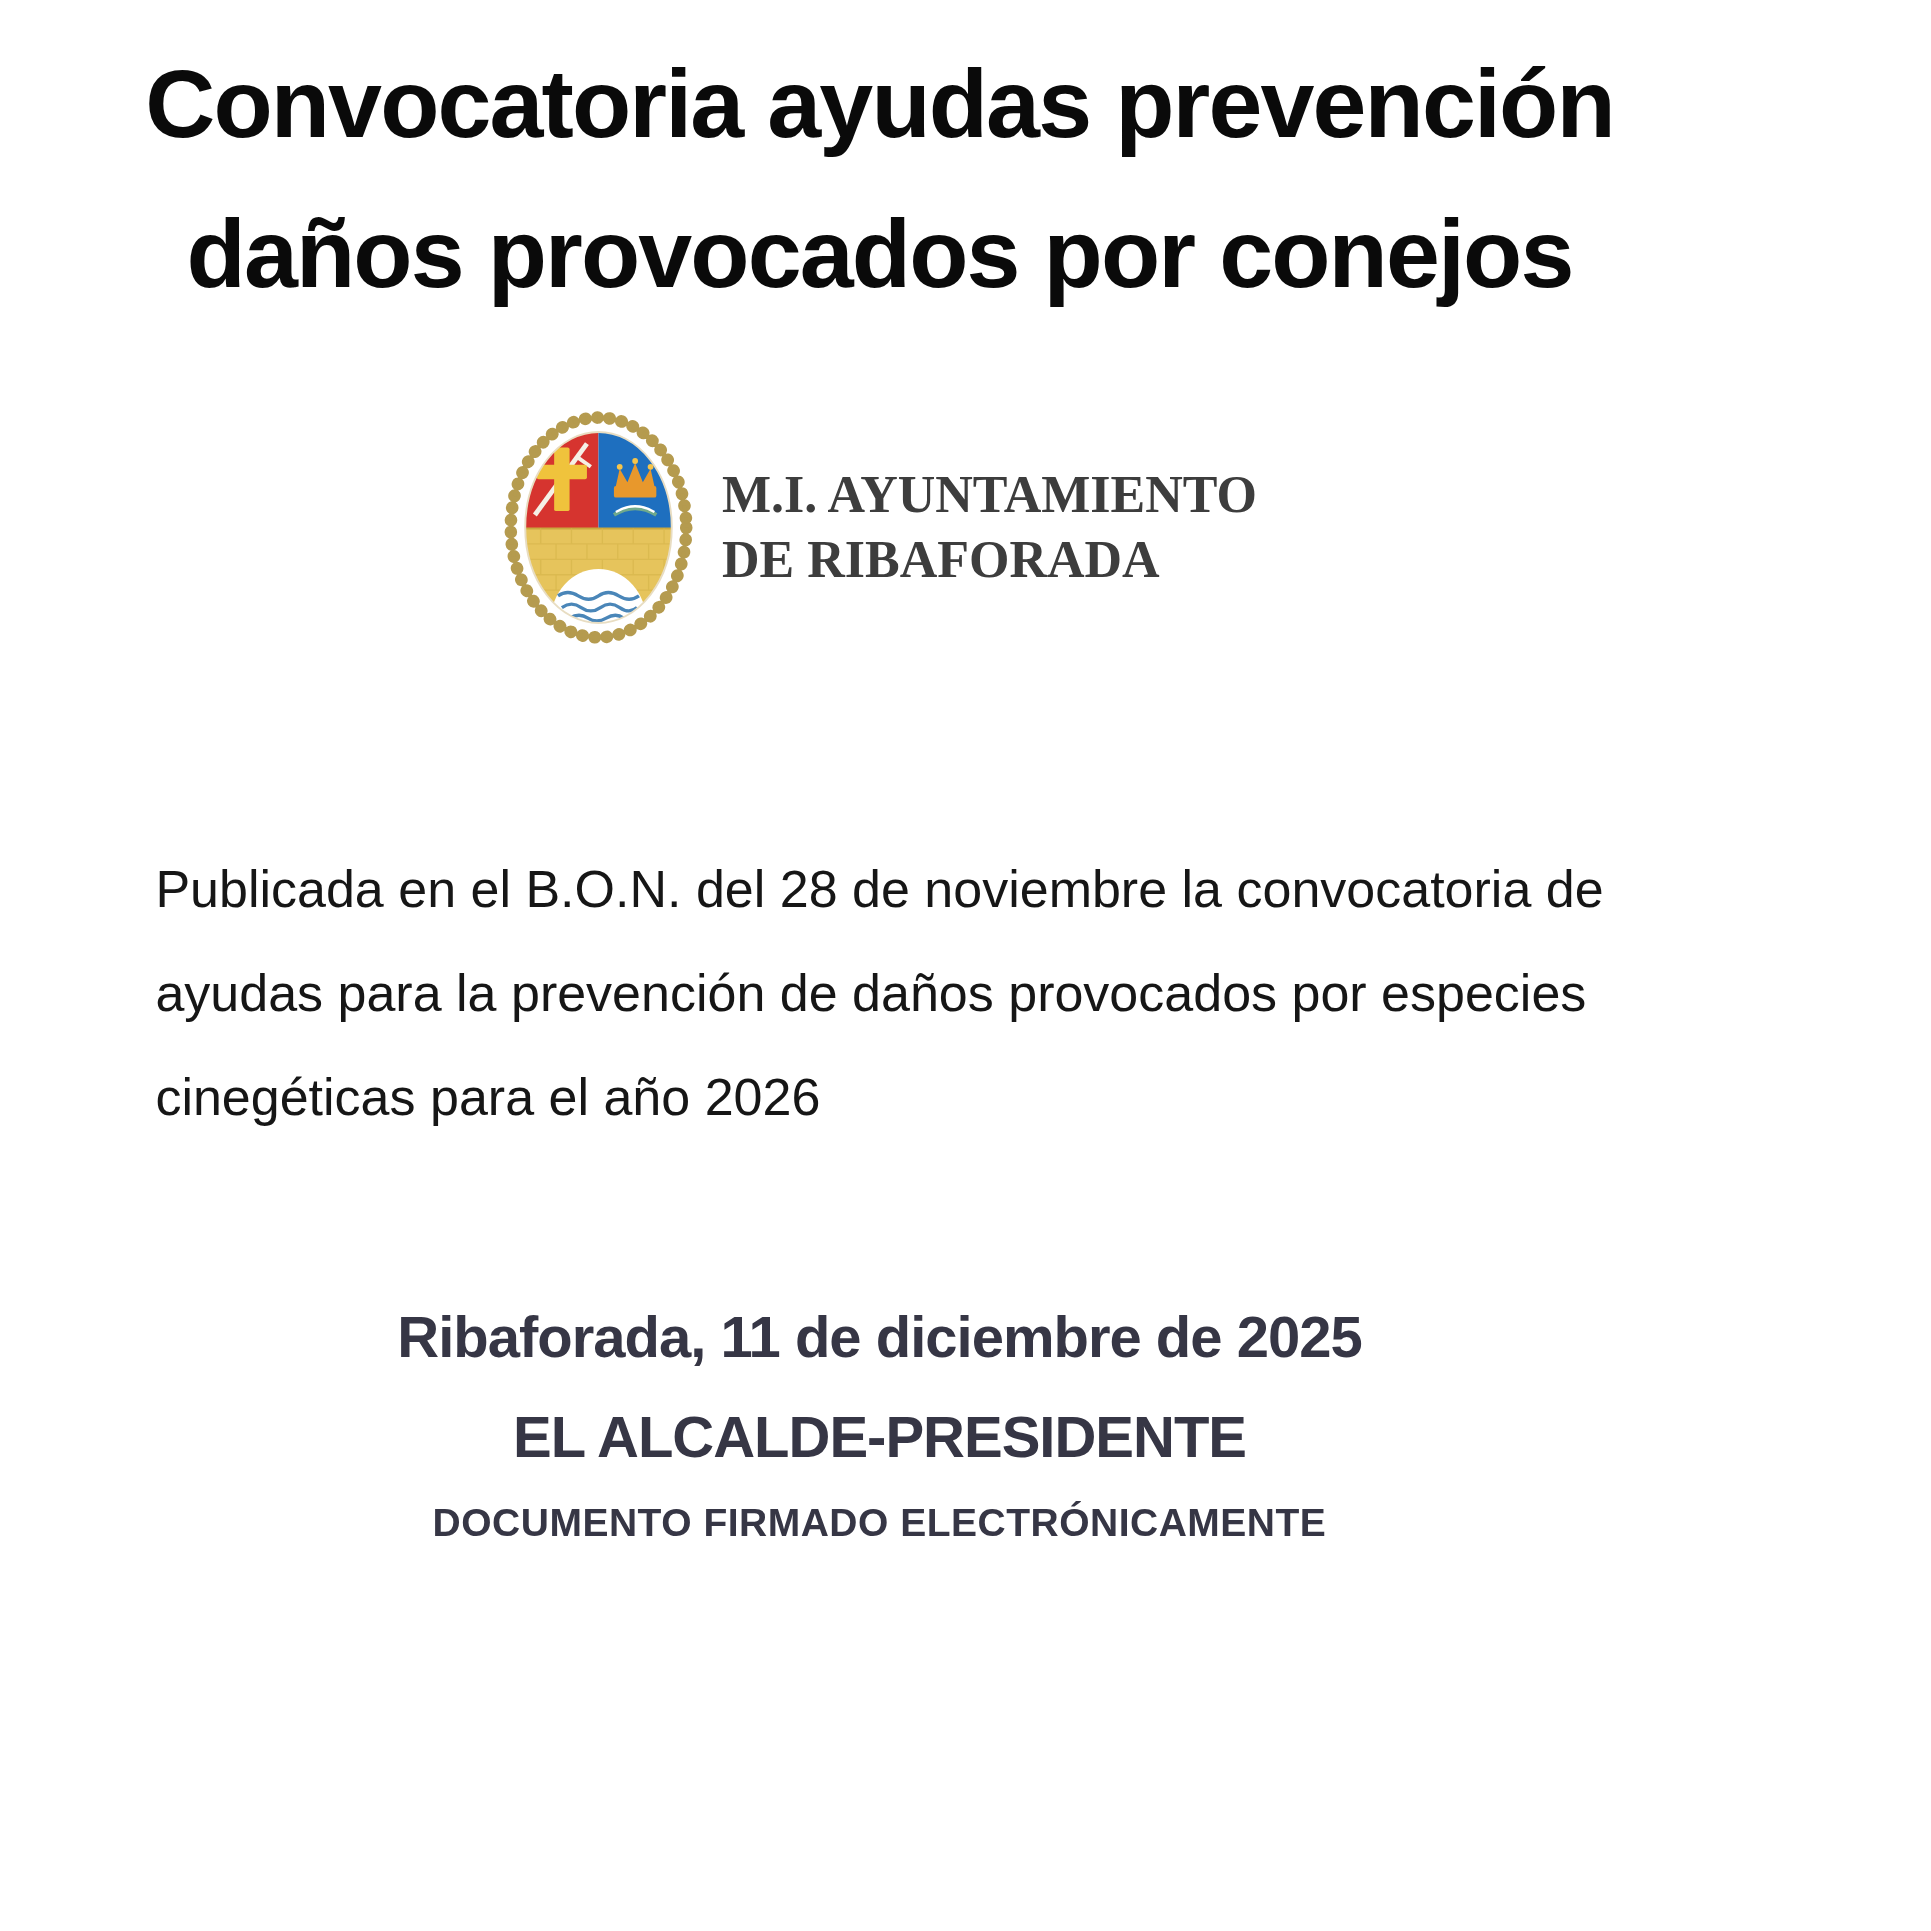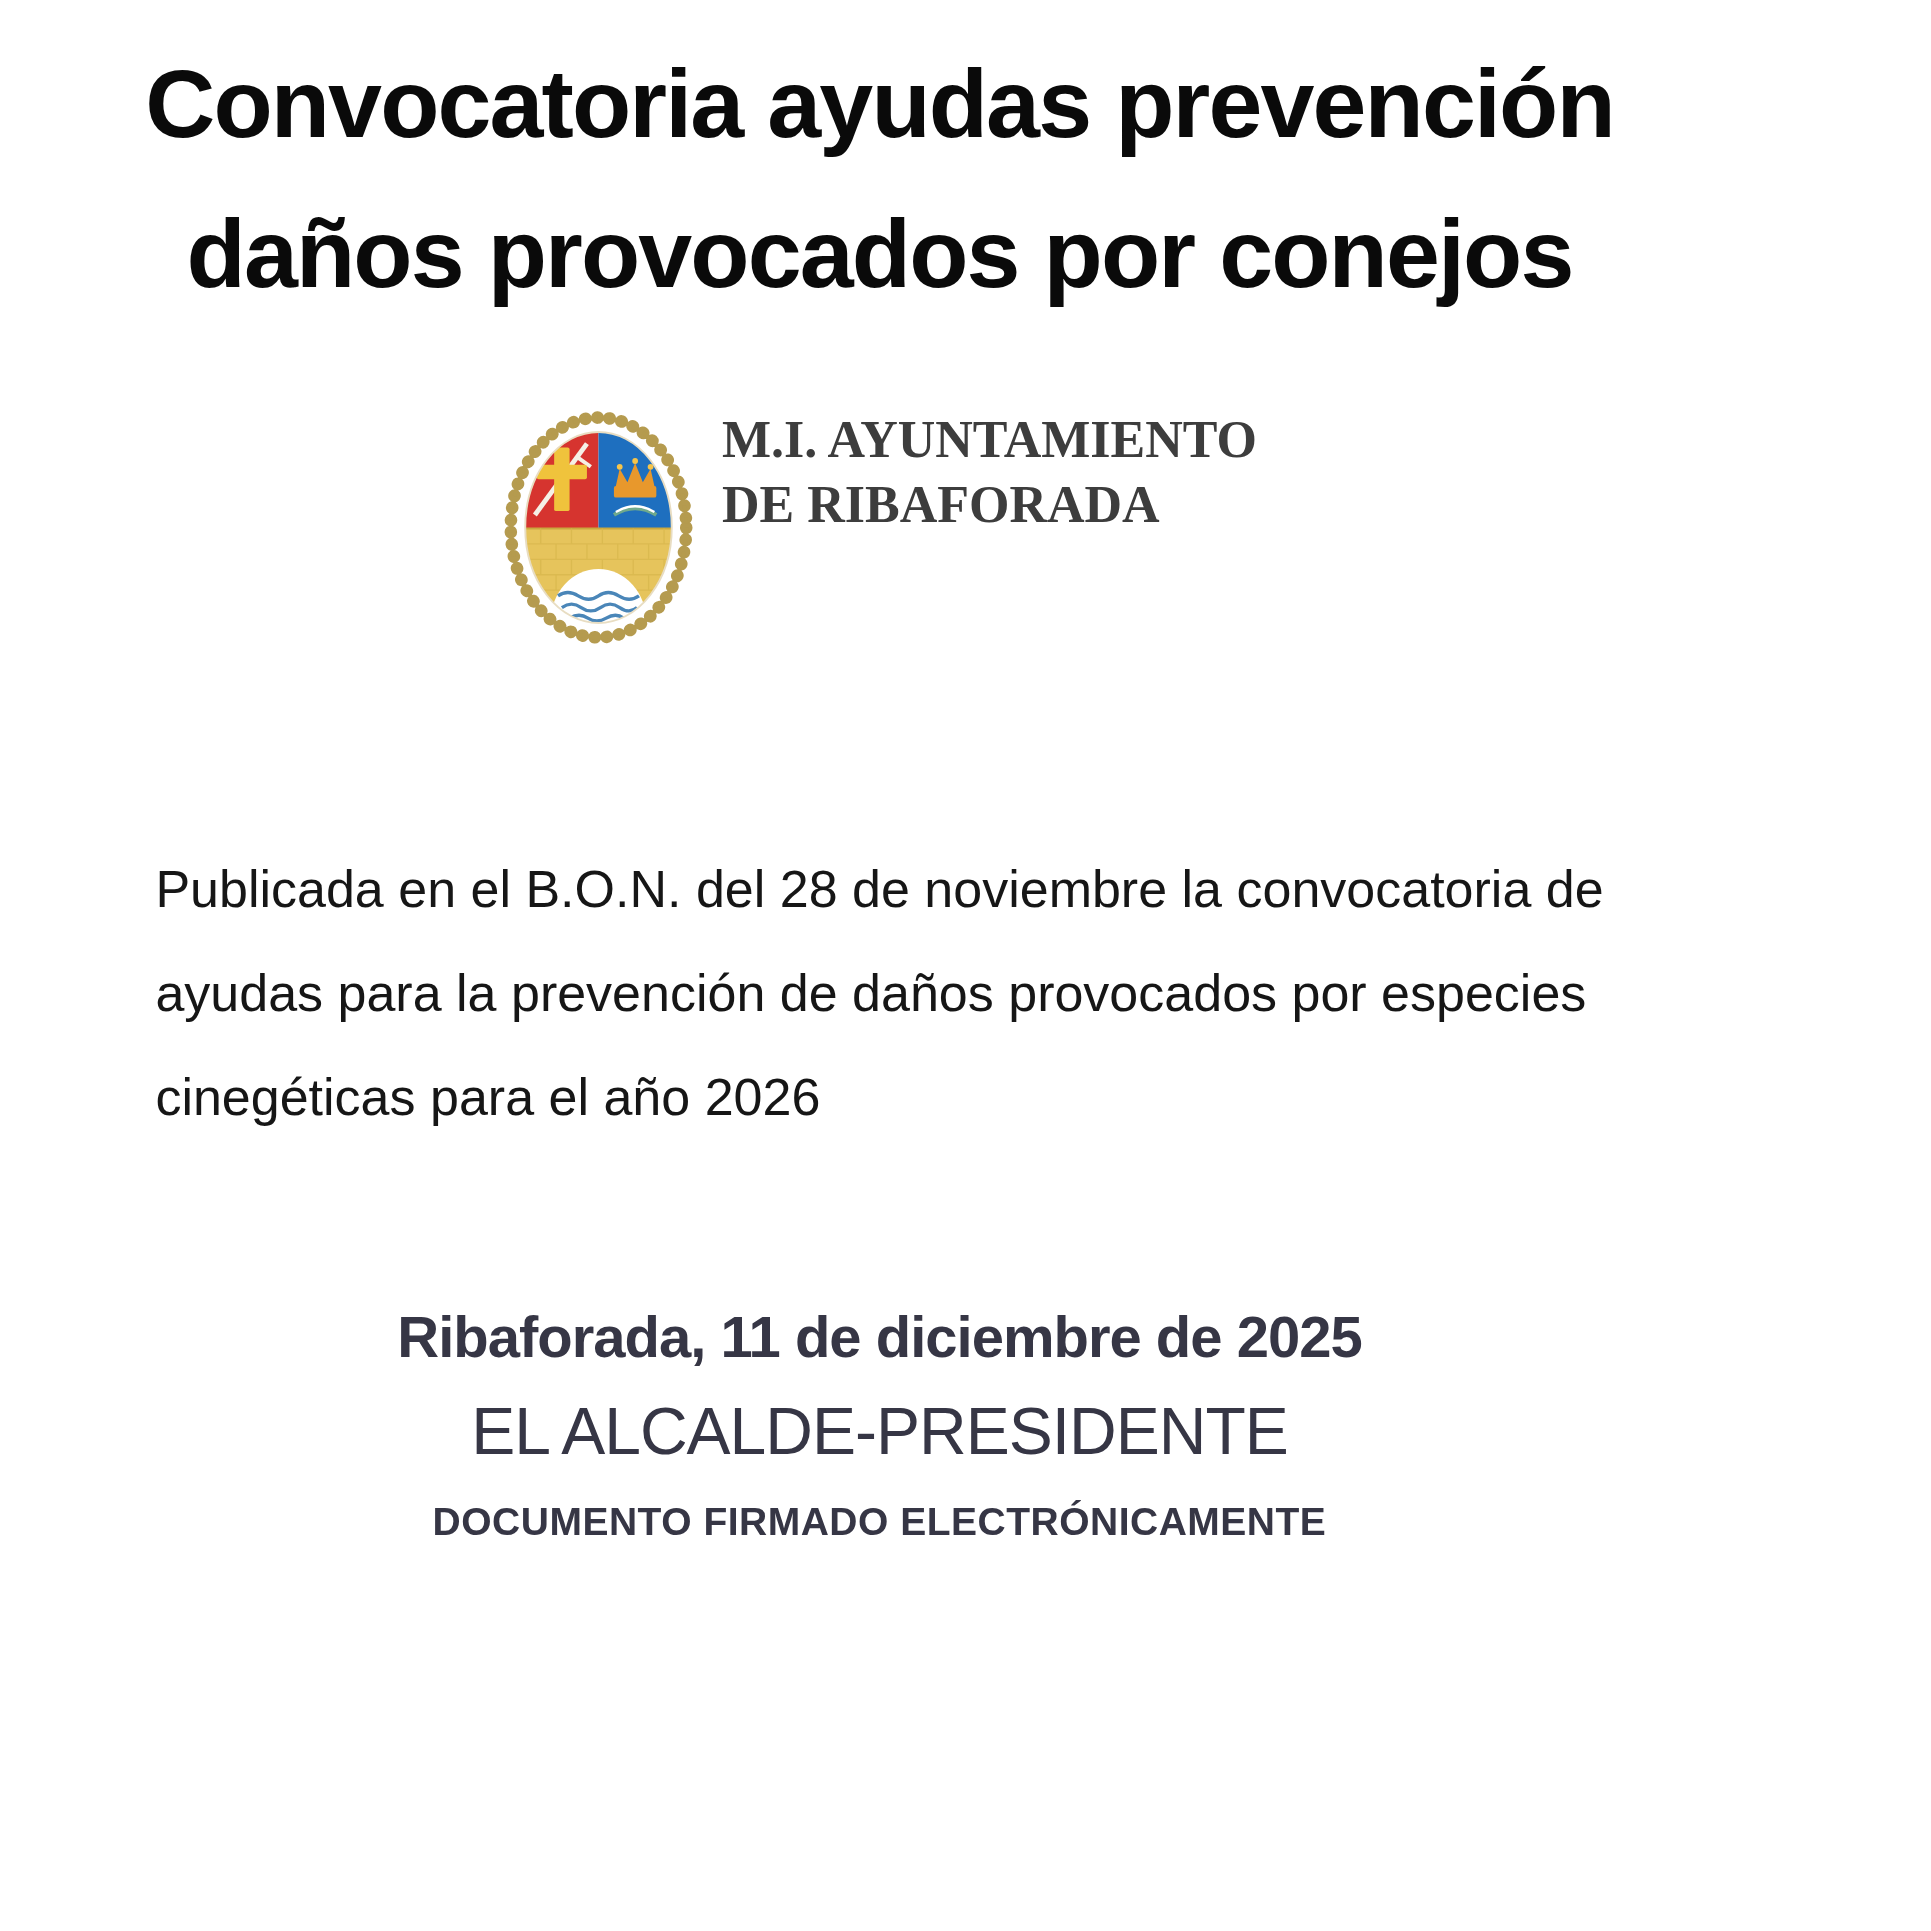--- a/index.html
+++ b/index.html
@@ -19,21 +19,21 @@
     margin: 29px 39px 0 39px;
     font-size: 97px; font-weight: bold;
     letter-spacing: -1.9px;
     line-height: 1.55;
     text-align: center;
     color: #0a0a0a;
     white-space: pre-line;
   }
   .logo-row {
     margin-top: 77px;
-    display: flex; align-items: flex-start; gap: 27px;
+    display: flex; align-items: center; gap: 27px;
   }
   .coa { width: 193px; height: 241px; display: block; }
   .logo-text {
     font-family: "Liberation Serif", serif;
     font-weight: bold;
     font-size: 52px; line-height: 1.26;
     color: #3d3d3d;
     white-space: pre-line;
     text-align: left;
   }
@@ -45,21 +45,21 @@
     white-space: pre-line;
   }
   .body-copy p { margin: 0; white-space: pre-line; }
   .signature {
     margin-top: 50px;
     text-align: center;
     color: #363645;
     filter: blur(0.5px);
   }
   .sig-date  { font-size: 58px; font-weight: bold; letter-spacing: -1px; }
-  .sig-role  { font-size: 66px; font-weight: normal; margin-top: 23px; letter-spacing: -1px; }
+  .sig-role  { font-size: 58px; font-weight: bold; margin-top: 33px; letter-spacing: -1px; }
   .sig-note  { font-size: 39px; font-weight: bold; margin-top: 31px; letter-spacing: 0.5px; }
 </style>
 </head>
 <body>
 
 <div class="poster">
 
   <h1 class="title">Convocatoria ayudas prevención
 daños provocados por conejos</h1>
 

